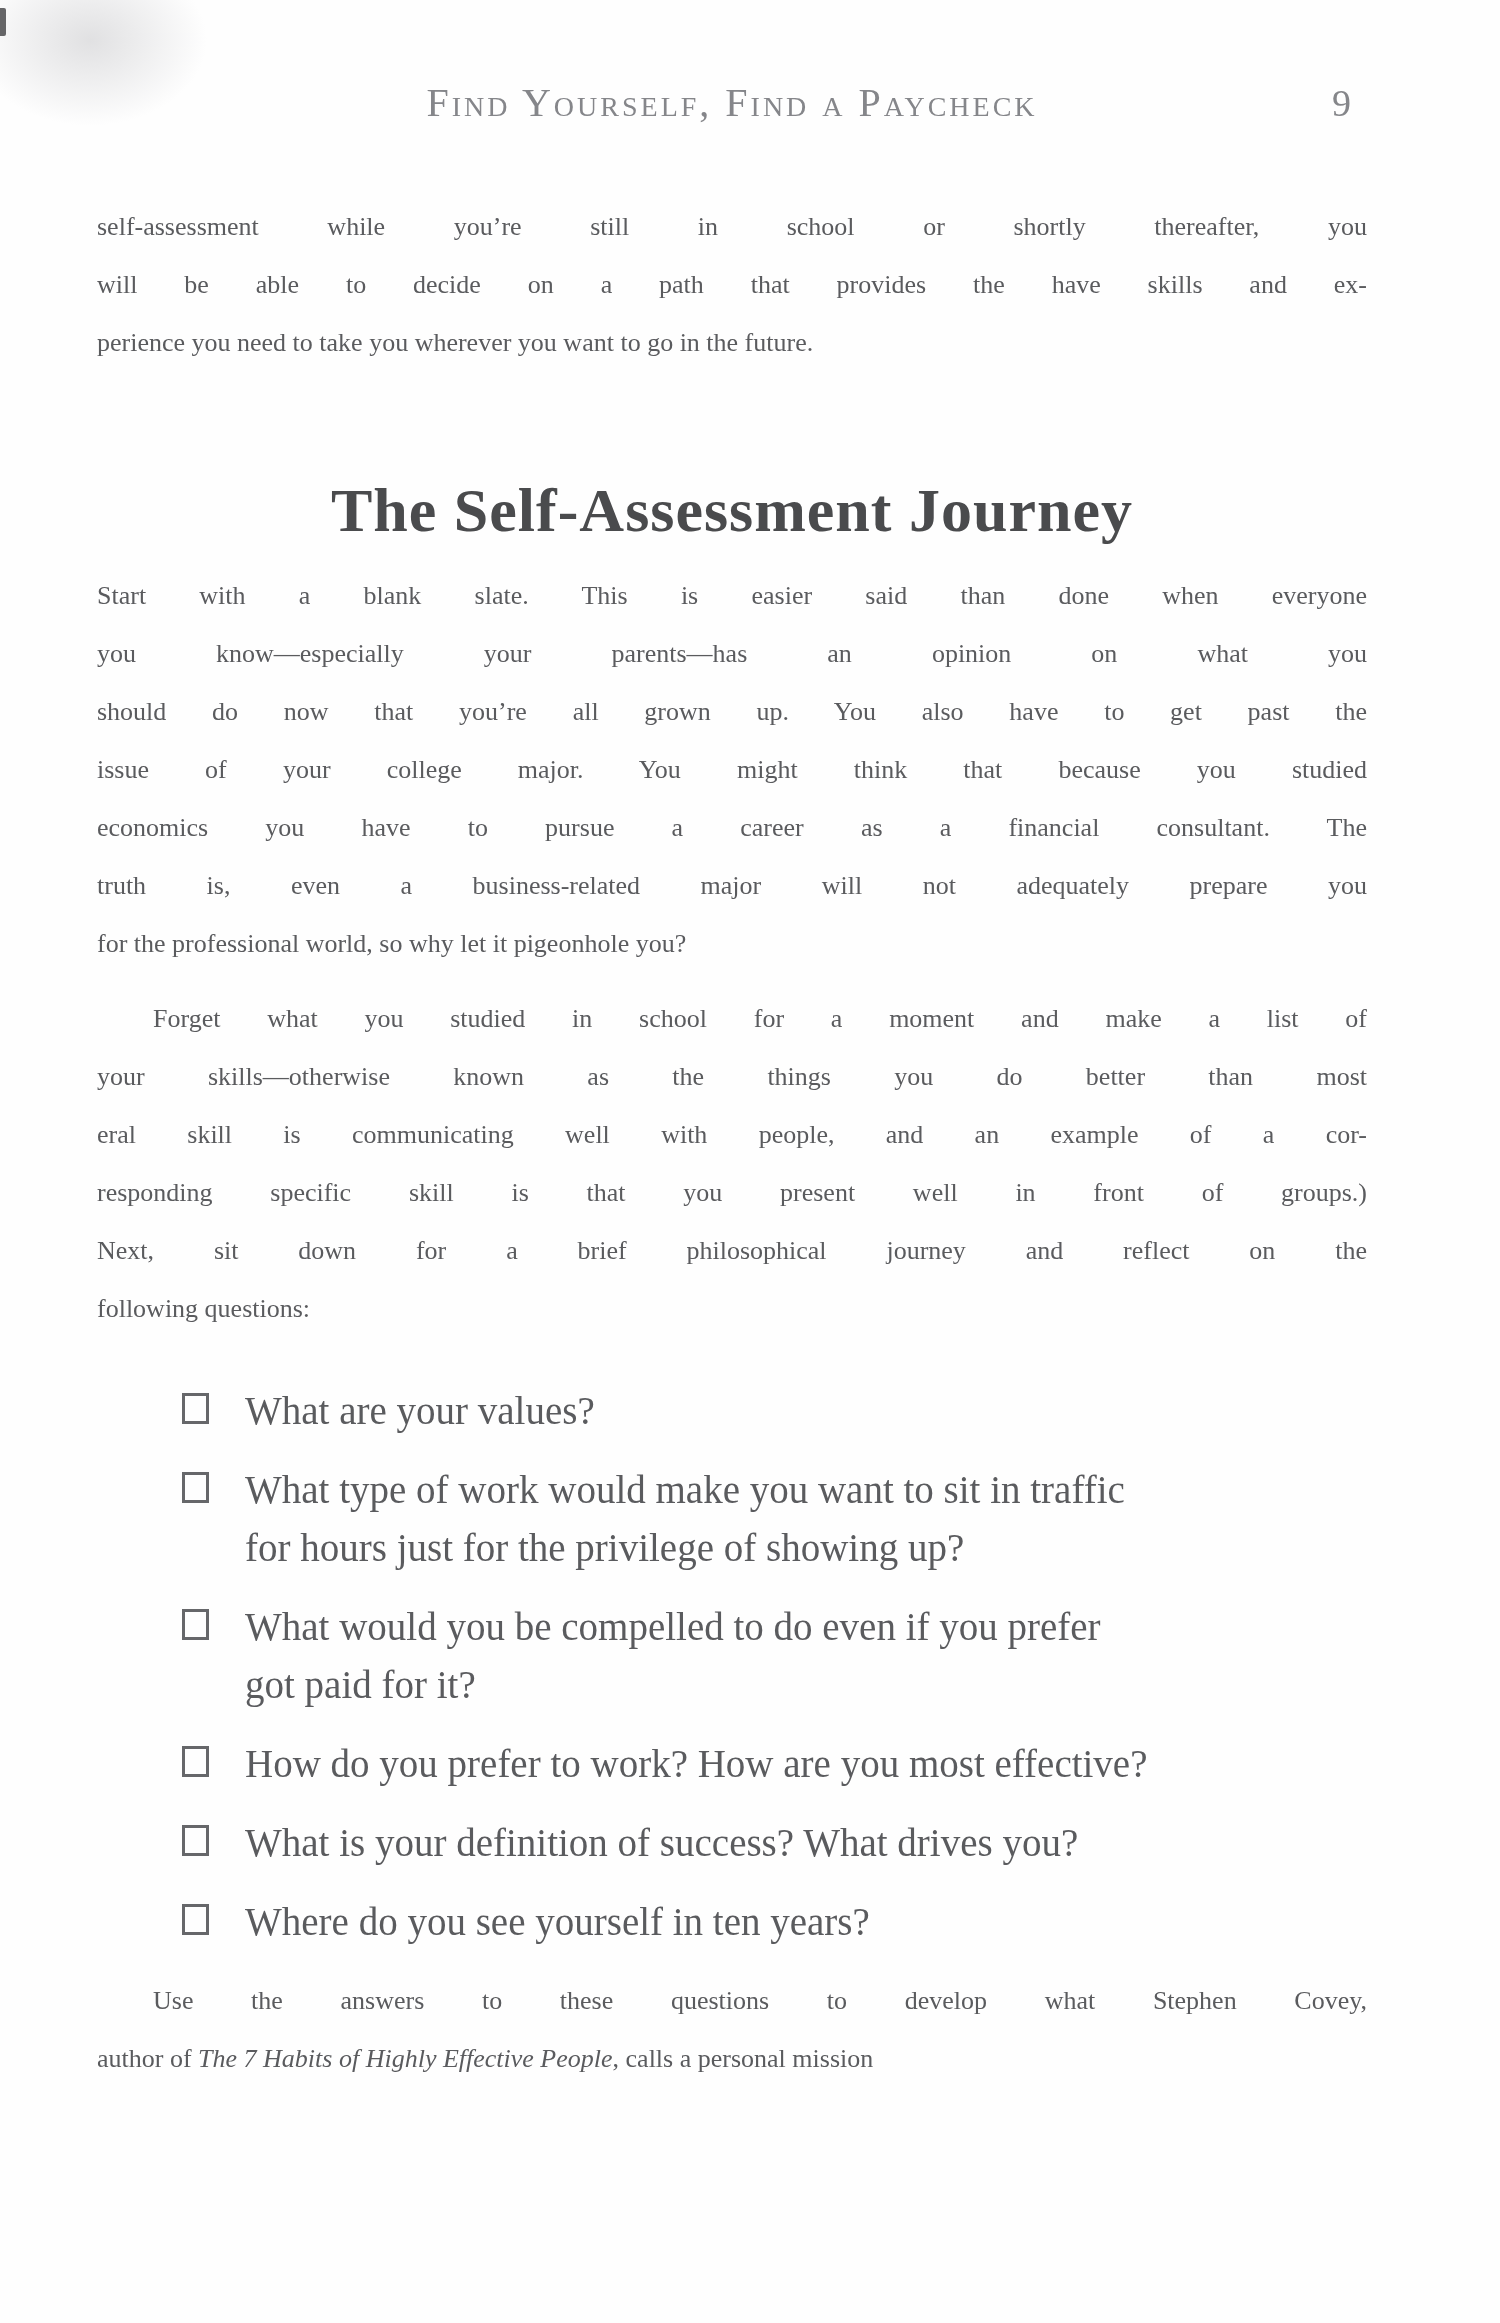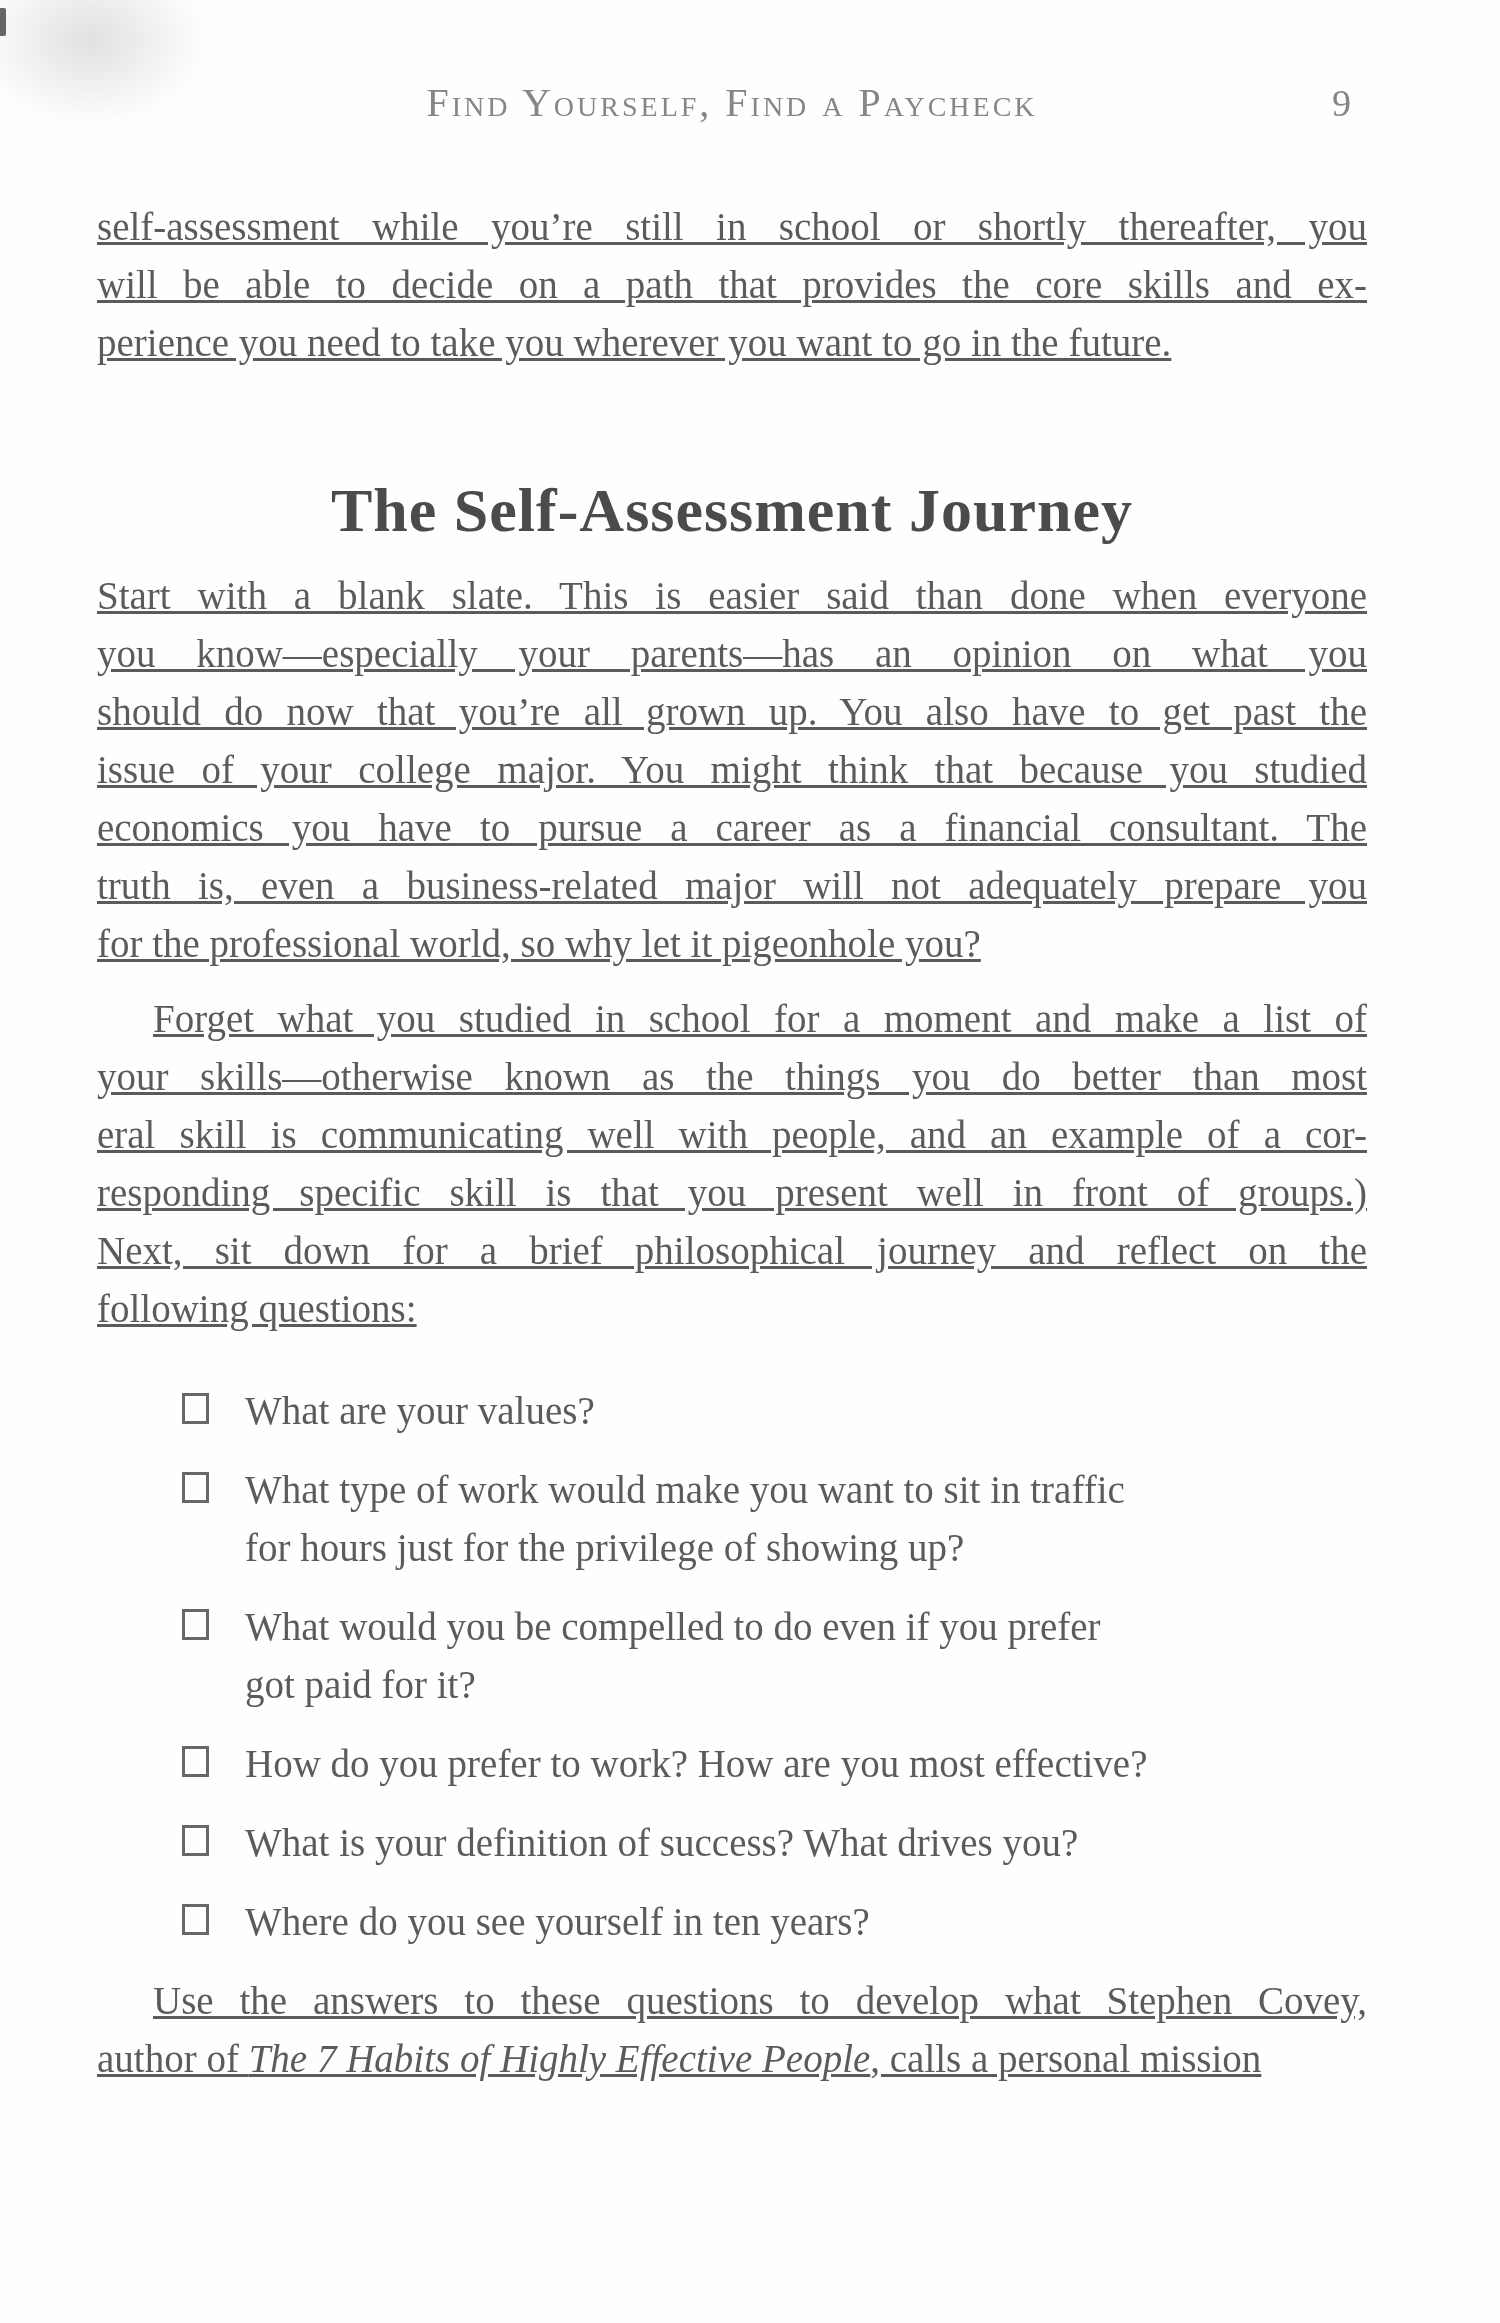--- a/index.html
+++ b/index.html
@@ -23,21 +23,21 @@
   .running-head { position:relative; height:50px; }
   .running-title {
     text-align:center; font-variant:small-caps; letter-spacing:3px;
     font-size:40px; line-height:50px; color:var(--running-head,#85868a);
   }
   .page-num {
     position:absolute; right:16px; top:0;
     font-size:38px; line-height:50px; color:var(--running-head,#85868a);
   }
 
-  .para { font-size:39px; line-height:58px;text-decoration:underline; }
+  .para { font-size:26px; line-height:58px; }
   .line { white-space:nowrap; text-align:justify; text-align-last:justify; text-justify:inter-word; }
   .line.last { text-align-last:left; }
   .para.indent .line:first-child { text-indent:56px; }
 
   .opening { margin-top:70px; }
 
   .section-heading {
     margin-top:106px; margin-bottom:25px;
     font-size:62px; line-height:64px; font-weight:bold; letter-spacing:1px;
     text-align:center; color:var(--heading,#4a4b4d);
@@ -65,21 +65,21 @@
 
   <div class="content">
 
     <div class="running-head">
       <div class="running-title">Find Yourself, Find a Paycheck</div>
       <div class="page-num">9</div>
     </div>
 
     <div class="para opening">
         <div class="line">self-assessment while you’re still in school or shortly thereafter, you</div>
-        <div class="line">will be able to decide on a path that provides the core skills and ex-</div>
+        <div class="line">will be able to decide on a path that provides the have skills and ex-</div>
         <div class="line last">perience you need to take you wherever you want to go in the future.</div>
       </div>
 
     <h1 class="section-heading">The Self-Assessment Journey</h1>
 
     <div class="para">
         <div class="line">Start with a blank slate. This is easier said than done when everyone</div>
         <div class="line">you know—especially your parents—has an opinion on what you</div>
         <div class="line">should do now that you’re all grown up. You also have to get past the</div>
         <div class="line">issue of your college major. You might think that because you studied</div>

